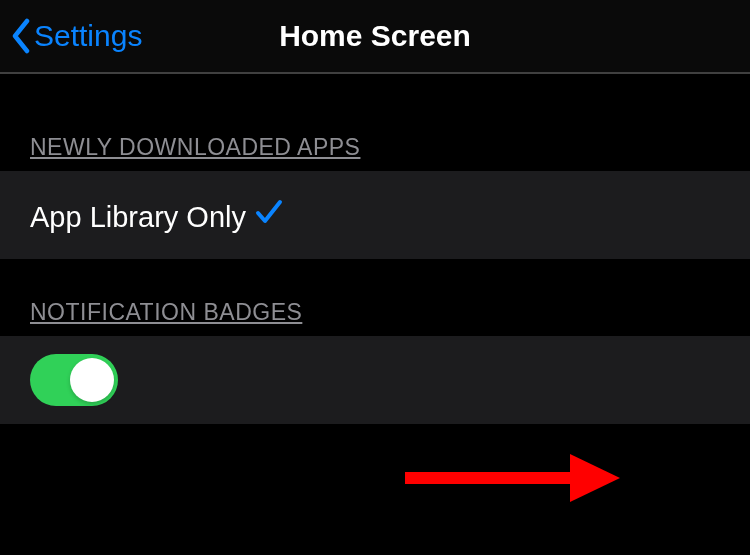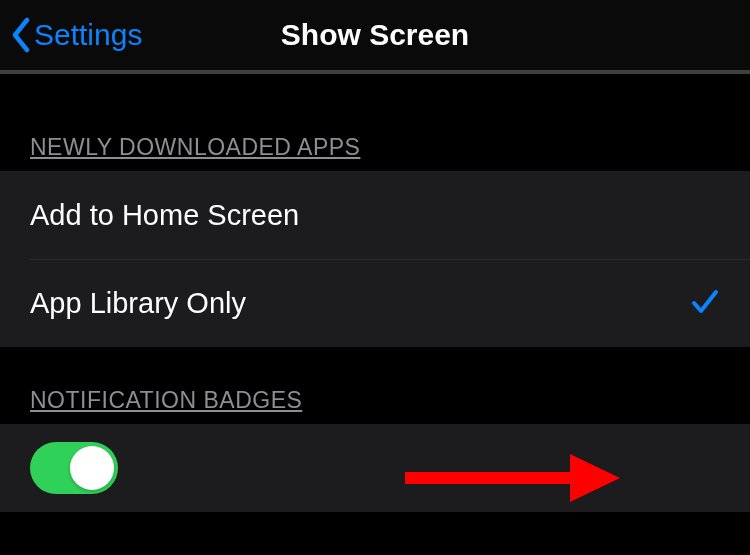--- a/index.html
+++ b/index.html
@@ -16,21 +16,21 @@
       color: #ffffff;
       overflow: hidden;
       position: relative;
     }
     .nav-bar {
       height: 74px;
       display: flex;
       align-items: center;
       position: relative;
       background: #0a0a0a;
-      border-bottom: 4px solid #404040;
+      border-bottom: 2px solid #404040;
     }
     .back-button {
       display: flex;
       align-items: center;
       padding-left: 10px;
       cursor: pointer;
       height: 100%;
     }
     .back-chevron {
       width: 22px;
@@ -118,29 +118,26 @@
 </head>
 <body>
 
 <div class="nav-bar">
   <div class="back-button">
     <svg class="back-chevron" viewBox="0 0 22 36">
       <polyline points="17,3 5,18 17,33" fill="none" stroke="#0a84ff" stroke-width="4.5" stroke-linecap="round" stroke-linejoin="round"></polyline>
     </svg>
     <span class="back-label">Settings</span>
   </div>
-  <div class="nav-title">Show Screen</div>
+  <div class="nav-title">Home Screen</div>
 </div>
 
 <div class="section-header">NEWLY DOWNLOADED APPS</div>
 
 <div class="list-group">
-  <div class="list-row">
-    <span>Add to Home Screen</span>
-  </div>
   <div class="list-row">
     <div class="row-inner">
       <span>App Library Only</span>
       <svg class="checkmark" viewBox="0 0 30 30">
         <polyline points="4,16 11,24 26,5" fill="none" stroke="#0a84ff" stroke-width="4" stroke-linecap="round" stroke-linejoin="round"></polyline>
       </svg>
     </div>
   </div>
 </div>
 

